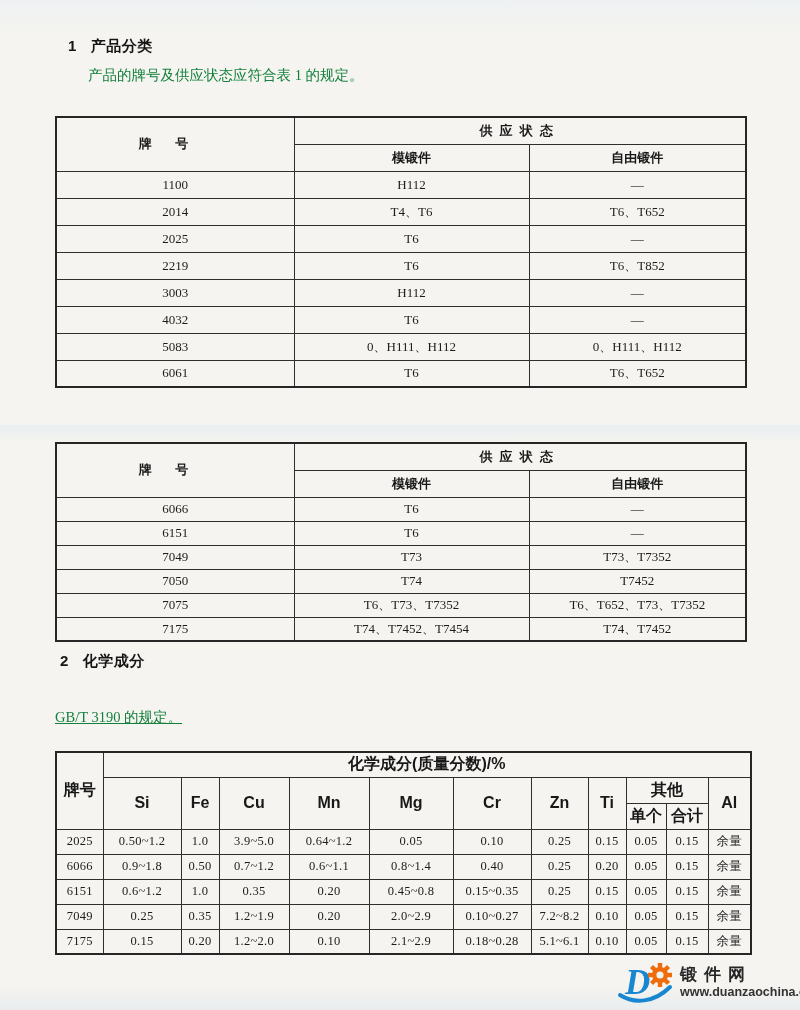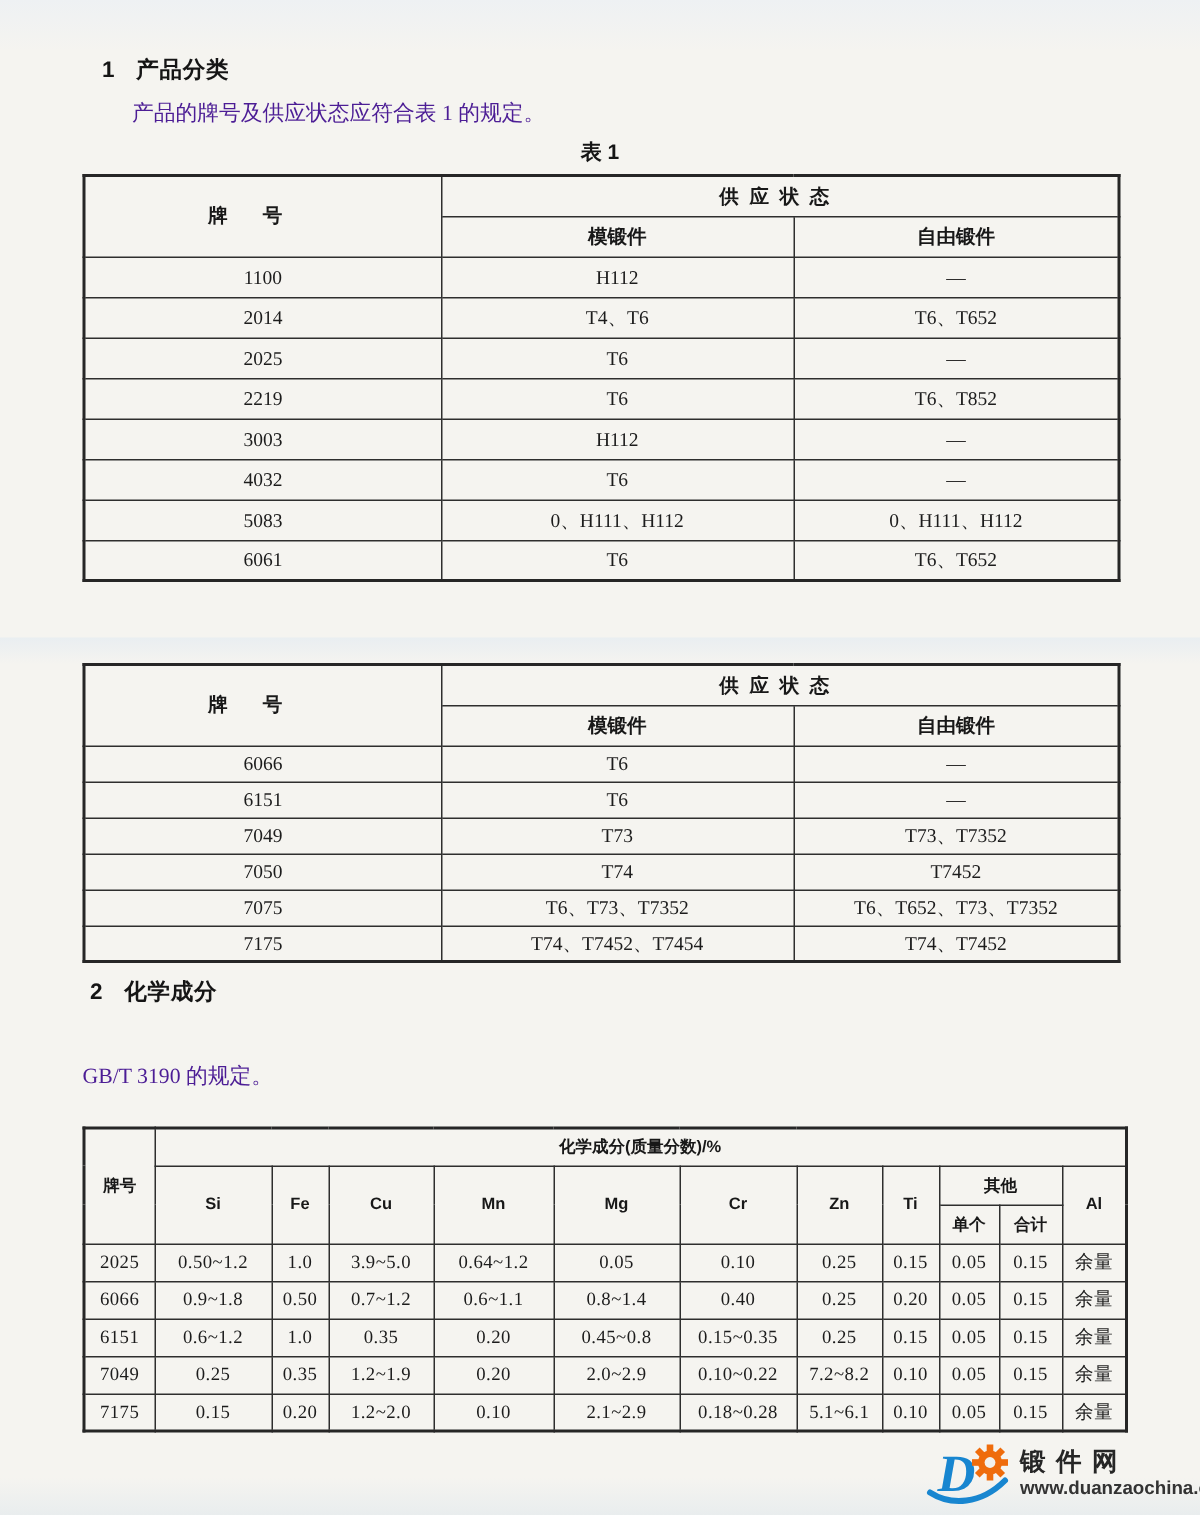--- a/index.html
+++ b/index.html
@@ -11,41 +11,41 @@
          linear-gradient(180deg,#e9eef1 0%,rgba(245,244,240,0) 100%),
          linear-gradient(180deg,rgba(245,244,240,0) 0%,#e9edee 100%);
        background-repeat:no-repeat;
        background-position:0 0,0 425px,0 985px;
        background-size:800px 34px,800px 18px,800px 25px;}
   .page{position:relative;width:800px;height:847px;}
 
   .sec-heading{position:absolute;font-family:"Liberation Sans","DejaVu Sans",sans-serif;
        font-weight:bold;font-size:15px;color:#151515;letter-spacing:.5px;}
   .sec-heading .num{margin-right:14px;}
-  .body-text{position:absolute;font-size:14.5px;color:#4c1d95;white-space:nowrap;}
+  .body-text{position:absolute;font-size:14.5px;color:#15803d;white-space:nowrap;}
   .tbl-caption{position:absolute;left:0;width:800px;text-align:center;
        font-family:"Liberation Sans","DejaVu Sans",sans-serif;font-weight:bold;
        font-size:14px;color:#151515;}
 
   table.doc-table{position:absolute;border-collapse:collapse;table-layout:fixed;
        border:2px solid #262626;background:transparent;}
   .doc-table th,.doc-table td{border:1px solid #2e2e2e;text-align:center;
        vertical-align:middle;padding:0 2px;overflow:hidden;}
   .doc-table th{font-family:"Liberation Sans","DejaVu Sans",sans-serif;
        font-weight:bold;font-size:13px;color:#181818;}
   .doc-table td{font-size:13px;color:#1c1c1c;}
 
   #table1,#table1b{left:55px;width:690px;}
   #table1 tr,#table1b tr{height:27px;}
   #table1b tbody tr{height:24px;}
   .ls2{letter-spacing:1.8em;padding-left:1.8em;}
   .ls05{letter-spacing:.55em;padding-left:.55em;}
 
   #table2{left:55px;width:695px;}
-  #table2 th{font-size:11px;}
+  #table2 th{font-size:16px;}
   #table2 td{font-size:12.5px;letter-spacing:.3px;}
   #table2 tr.hr1{height:25px;}
   #table2 tr.hr2,#table2 tr.hr3{height:26px;}
   #table2 tbody tr{height:25px;}
 
   .logo{position:absolute;left:616px;top:958px;display:flex;align-items:center;}
   .logo-txt{display:flex;flex-direction:column;margin-left:2px;}
   .logo-name{font-family:"Liberation Sans","DejaVu Sans",sans-serif;font-weight:bold;
        font-size:17px;color:#262626;letter-spacing:7px;white-space:nowrap;line-height:20px;}
   .logo-url{font-family:"Liberation Sans","DejaVu Sans",sans-serif;font-weight:bold;
@@ -55,21 +55,20 @@
 <body>
 
 <div class="page">
 
   <div class="sec-heading" style="left:68px;top:37px;">
     <span class="num">1</span><span>产品分类</span>
   </div>
 
   <div class="body-text" style="left:88px;top:66px;">产品的牌号及供应状态应符合表 1 的规定。</div>
 
-  <div class="tbl-caption" style="top:93px;">表 1</div>
 
   <table class="doc-table" id="table1" style="top:116px;">
     <colgroup>
         <col style="width:238px">
         <col style="width:235px">
         <col style="width:217px">
       </colgroup>
     <thead>
       <tr>
         <th rowspan="2" class="ls2">牌号</th>
@@ -171,21 +170,21 @@
           <td>T74、T7452、T7454</td>
           <td>T74、T7452</td>
         </tr>
       </tbody>
   </table>
 
   <div class="sec-heading" style="left:60px;top:652px;">
     <span class="num">2</span><span>化学成分</span>
   </div>
 
-  <div class="body-text" style="left:55px;top:708px;">GB/T 3190 的规定。</div>
+  <div class="body-text" style="left:55px;top:708px;text-decoration:underline;">GB/T 3190 的规定。</div>
 
 
   <table class="doc-table" id="table2" style="top:751px;">
     <colgroup>
       <col style="width:47px">
         <col style="width:78px">
         <col style="width:38px">
         <col style="width:70px">
       <col style="width:80px">
         <col style="width:84px">
@@ -261,21 +260,21 @@
           <td>0.15</td>
           <td>余量</td>
         </tr>
         <tr>
           <td>7049</td>
           <td>0.25</td>
           <td>0.35</td>
           <td>1.2~1.9</td>
           <td>0.20</td>
           <td>2.0~2.9</td>
-          <td>0.10~0.22</td>
+          <td>0.10~0.27</td>
           <td>7.2~8.2</td>
           <td>0.10</td>
           <td>0.05</td>
           <td>0.15</td>
           <td>余量</td>
         </tr>
         <tr>
           <td>7175</td>
           <td>0.15</td>
           <td>0.20</td>

